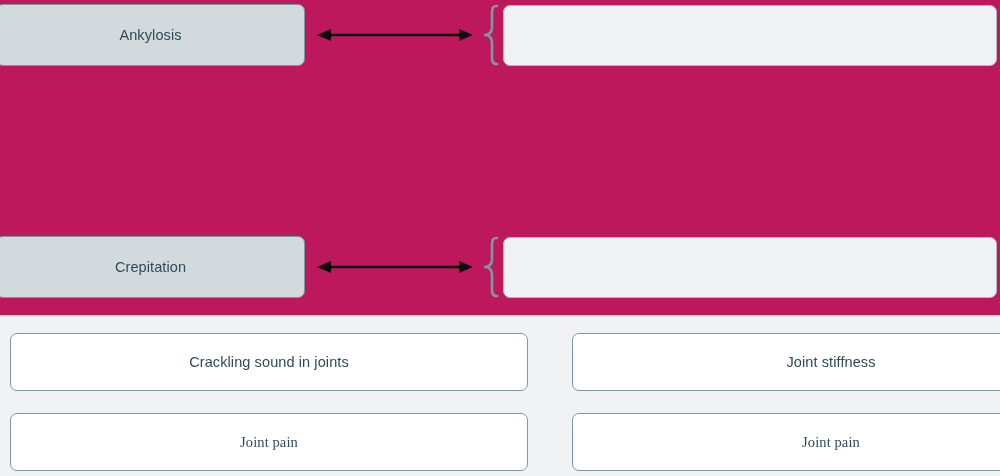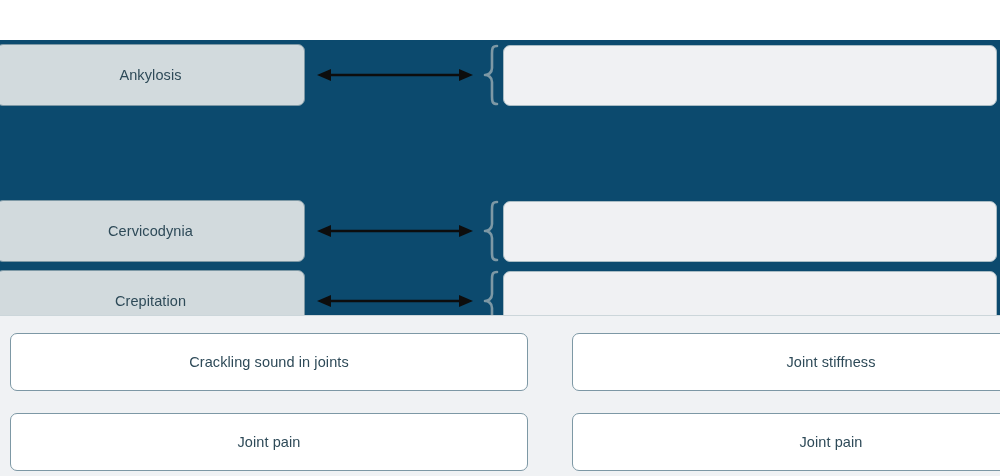--- a/index.html
+++ b/index.html
@@ -19,36 +19,35 @@
     height: 476px;
     background: #ffffff;
   }
 
   
   .match-area {
     position: absolute;
     left: 0; top: 0;
     width: 1000px;
     height: 372px;
-    background: #0c4a6e;
-    margin-top: 40px;
+    background: #be185d;
   }
 
   .match-row {
     position: absolute;
     left: 0;
     width: 1000px;
     height: 62px;
     display: flex;
     align-items: center;
   }
   .match-row.r0 { top: 4px; }
   .match-row.r1 { top: 82px; }
   .match-row.r2 { top: 160px; }
-  .match-row.r3 { top: 230px; }
+  .match-row.r3 { top: 236px; }
 
   .term-box {
     position: relative;
     left: -4px;
     width: 309px;
     height: 62px;
     background: #d2dadd;
     border: 1px solid #7d98a5;
     border-radius: 7px;
     display: flex;
@@ -144,21 +143,21 @@
     height: 58px;
     background: #ffffff;
     border: 1px solid #7d98a5;
     border-radius: 7px;
     display: flex;
     align-items: center;
     justify-content: center;
     cursor: grab;
   }
   .option-box.o0 { top: 17px; }
-  .option-box.o1 { top: 97px; }
+  .option-box.o1 { top: 97px; font-family: Liberation Serif, serif; }
 
   .option-label {
     font-size: 14.5px;
     color: #2e4a58;
     letter-spacing: 0.1px;
     line-height: 1;
   }
 </style>
 </head>
 <body>
@@ -182,62 +181,42 @@
         <svg class="brace-svg" width="18" height="62" viewBox="0 0 18 62" aria-hidden="true">
           <path d="M14 2 C9 2 9 5 9 10 L9 24 C9 29 5 31 2 31 C5 31 9 33 9 38 L9 52 C9 57 9 60 14 60" fill="none" stroke="#7d98a5" stroke-width="2.6" stroke-linecap="round" stroke-linejoin="round"></path>
         </svg>
       </div>
       <div class="drop-zone">
         <span class="drop-zone-text"></span>
       </div>
     </div>
 
 
-    <div class="match-row r2">
+
+    <div class="match-row r3">
       <div class="term-box">
-        <span class="term-label">Cervicodynia</span>
+        <span class="term-label">Crepitation</span>
       </div>
       <div class="arrow-wrap">
         <svg class="arrow-svg" width="172" height="18" viewBox="0 0 172 18" aria-hidden="true">
           <line x1="20" y1="9" x2="152" y2="9" stroke="#0d0d0d" stroke-width="2.4"></line>
           <polygon points="8,9 22,3 22,15" fill="#0d0d0d"></polygon>
           <polygon points="164,9 150,3 150,15" fill="#0d0d0d"></polygon>
         </svg>
       </div>
       <div class="brace-wrap">
         <svg class="brace-svg" width="18" height="62" viewBox="0 0 18 62" aria-hidden="true">
           <path d="M14 2 C9 2 9 5 9 10 L9 24 C9 29 5 31 2 31 C5 31 9 33 9 38 L9 52 C9 57 9 60 14 60" fill="none" stroke="#7d98a5" stroke-width="2.6" stroke-linecap="round" stroke-linejoin="round"></path>
         </svg>
       </div>
       <div class="drop-zone">
         <span class="drop-zone-text"></span>
       </div>
     </div>
 
-    <div class="match-row r3">
-      <div class="term-box">
-        <span class="term-label">Crepitation</span>
-      </div>
-      <div class="arrow-wrap">
-        <svg class="arrow-svg" width="172" height="18" viewBox="0 0 172 18" aria-hidden="true">
-          <line x1="20" y1="9" x2="152" y2="9" stroke="#0d0d0d" stroke-width="2.4"></line>
-          <polygon points="8,9 22,3 22,15" fill="#0d0d0d"></polygon>
-          <polygon points="164,9 150,3 150,15" fill="#0d0d0d"></polygon>
-        </svg>
-      </div>
-      <div class="brace-wrap">
-        <svg class="brace-svg" width="18" height="62" viewBox="0 0 18 62" aria-hidden="true">
-          <path d="M14 2 C9 2 9 5 9 10 L9 24 C9 29 5 31 2 31 C5 31 9 33 9 38 L9 52 C9 57 9 60 14 60" fill="none" stroke="#7d98a5" stroke-width="2.6" stroke-linecap="round" stroke-linejoin="round"></path>
-        </svg>
-      </div>
-      <div class="drop-zone">
-        <span class="drop-zone-text"></span>
-      </div>
-    </div>
-
   </div>
 
   <div class="section-divider"></div>
 
   <div class="answer-bank">
 
     <div class="bank-col left">
       <div class="option-box o0">
         <span class="option-label">Crackling sound in joints</span>
       </div>

